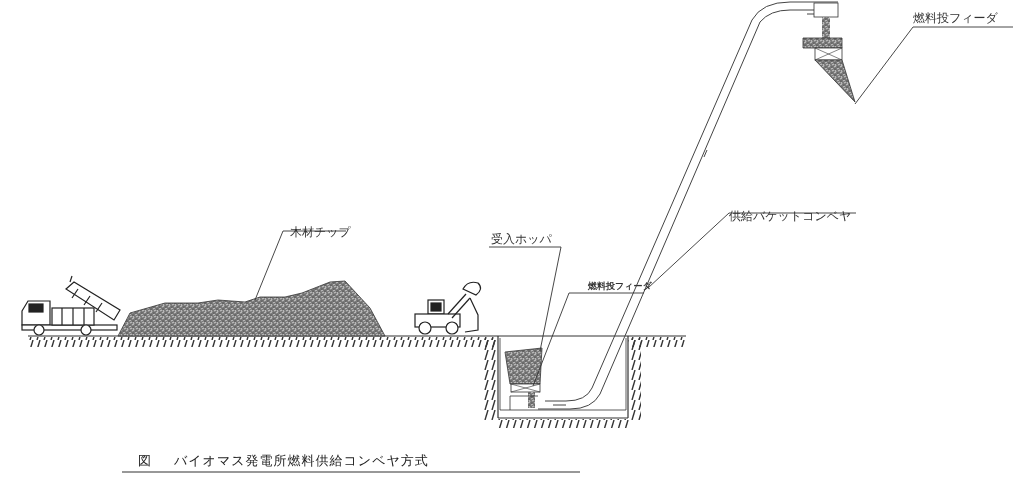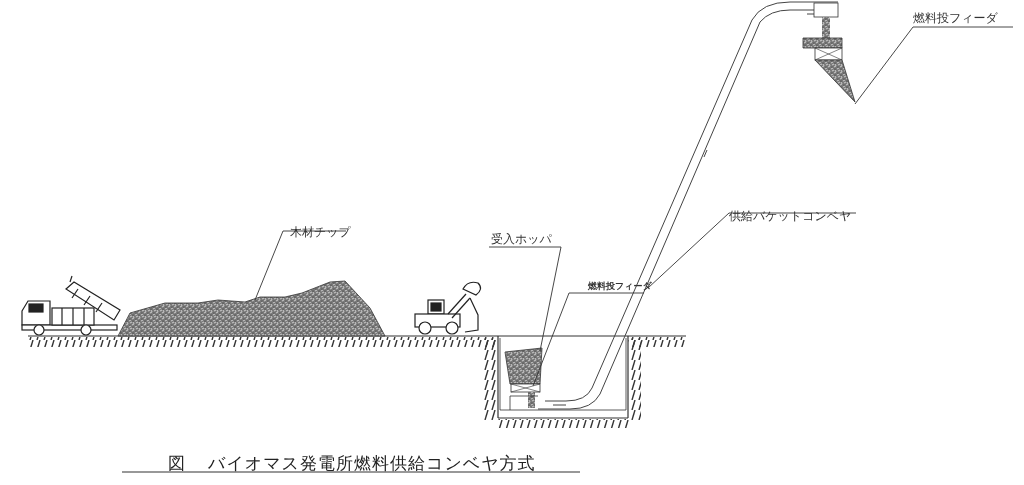--- a/index.html
+++ b/index.html
@@ -6,22 +6,22 @@
     body { width: 1024px; height: 485px; position: relative; overflow: hidden;
            font-family: "DejaVu Sans", sans-serif; }
     #canvas { position: absolute; left: 0; top: 0; width: 1024px; height: 485px; }
     .label { position: absolute; font-family: "DejaVu Sans", sans-serif; color: #333333;
              white-space: nowrap; line-height: 1; }
     .lbl-boiler { left: 913px; top: 12px; font-size: 12px; }
     .lbl-conveyor { left: 729px; top: 210px; font-size: 12px; }
     .lbl-hopper { left: 491px; top: 233px; font-size: 12px; }
     .lbl-feeder { left: 588px; top: 282px; font-size: 9px; font-weight: bold; }
     .lbl-chips { left: 290px; top: 226px; font-size: 12px; }
-    .caption { position: absolute; left: 138px; top: 452px; font-size: 17px; color: #222222;
-               letter-spacing: 1px; font-family: Liberation Mono, monospace; margin-left: 30px; }
+    .caption { position: absolute; left: 138px; top: 452px; font-size: 13px; color: #222222;
+               letter-spacing: 1px; font-family: Liberation Mono, monospace; }
     .caption .fig { margin-right: 22px; }
   </style>
 </head>
 <body>
 
 <svg id="canvas" viewBox="0 0 1024 485" xmlns="http://www.w3.org/2000/svg">
   <defs>
     <pattern id="chips" patternUnits="userSpaceOnUse" width="6" height="6">
       <rect width="6" height="6" fill="#7a7a7a"></rect>
       <path d="M0 1 L2 0 M3 3 L5 2 M1 4 L2 6 M4 5 L6 4" stroke="#e0e0e0" stroke-width="0.8"></path>

